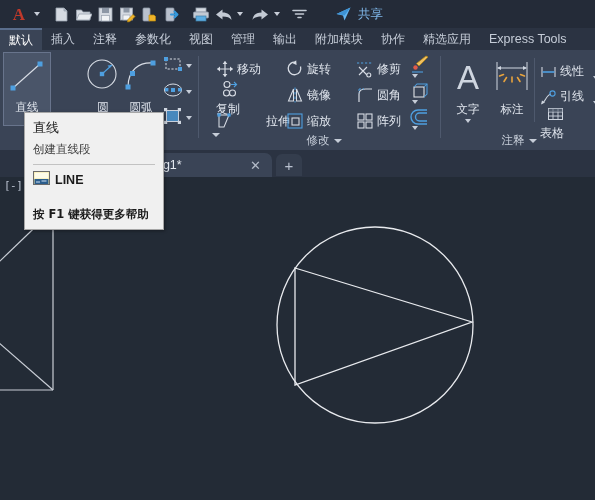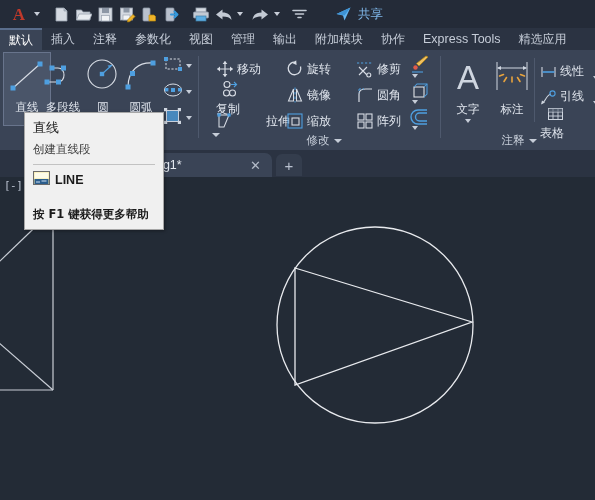--- a/index.html
+++ b/index.html
@@ -284,51 +284,39 @@
   <div class="ribbon-tabs">
     <div class="rtab active">默认</div>
     <div class="rtab">插入</div>
     <div class="rtab">注释</div>
     <div class="rtab">参数化</div>
     <div class="rtab">视图</div>
     <div class="rtab">管理</div>
     <div class="rtab">输出</div>
     <div class="rtab">附加模块</div>
     <div class="rtab">协作</div>
+    <div class="rtab">精选应用</div>
     <div class="rtab latin">Express Tools</div>
-    <div class="rtab">精选应用</div>
   </div>
 
   <div class="ribbon">
 
     <div class="panel" style="left:0; width:158px;">
 
       <div class="big-btn sel" style="left:4px;">
         <div class="big-icon">
           <svg width="42" height="40" viewBox="0 0 42 40">
             <line x1="7" y1="32" x2="34" y2="8" stroke="#d8dde5" stroke-width="1.1"></line>
             <rect x="4.5" y="29.5" width="5" height="5" fill="#4e9fe0"></rect>
             <rect x="31.5" y="5.5" width="5" height="5" fill="#4e9fe0"></rect>
           </svg>
         </div>
         <div class="big-label">直线</div>
       </div>
 
-      <div class="big-btn" style="left:40px;">
-        <div class="big-icon">
-          <svg width="44" height="40" viewBox="0 0 44 40">
-            <path d="M6 26 H17 C25 26 25 12 17 12 H11" fill="none" stroke="#d8dde5" stroke-width="1.1"></path>
-            <rect x="3.5" y="23.5" width="5" height="5" fill="#4e9fe0"></rect>
-            <rect x="15" y="23.5" width="5" height="5" fill="#4e9fe0"></rect>
-            <rect x="20" y="9.5" width="5" height="5" fill="#4e9fe0"></rect>
-            <rect x="8.5" y="9.5" width="5" height="5" fill="#4e9fe0"></rect>
-          </svg>
-        </div>
-        <div class="big-label">多段线</div>
-      </div>
 
       <div class="big-btn" style="left:80px;">
         <div class="big-icon">
           <svg width="44" height="40" viewBox="0 0 44 40">
             <circle cx="21" cy="18" r="14" fill="none" stroke="#d8dde5" stroke-width="1.1"></circle>
             <path d="M21 18 L31 9" stroke="#4e9fe0" stroke-width="1.1"></path>
             <path d="M31 9 l-4.5 0.6 l2.3 2.3 z" fill="#4e9fe0"></path>
             <rect x="18.8" y="15.8" width="4.4" height="4.4" fill="#4e9fe0"></rect>
           </svg>
         </div>

